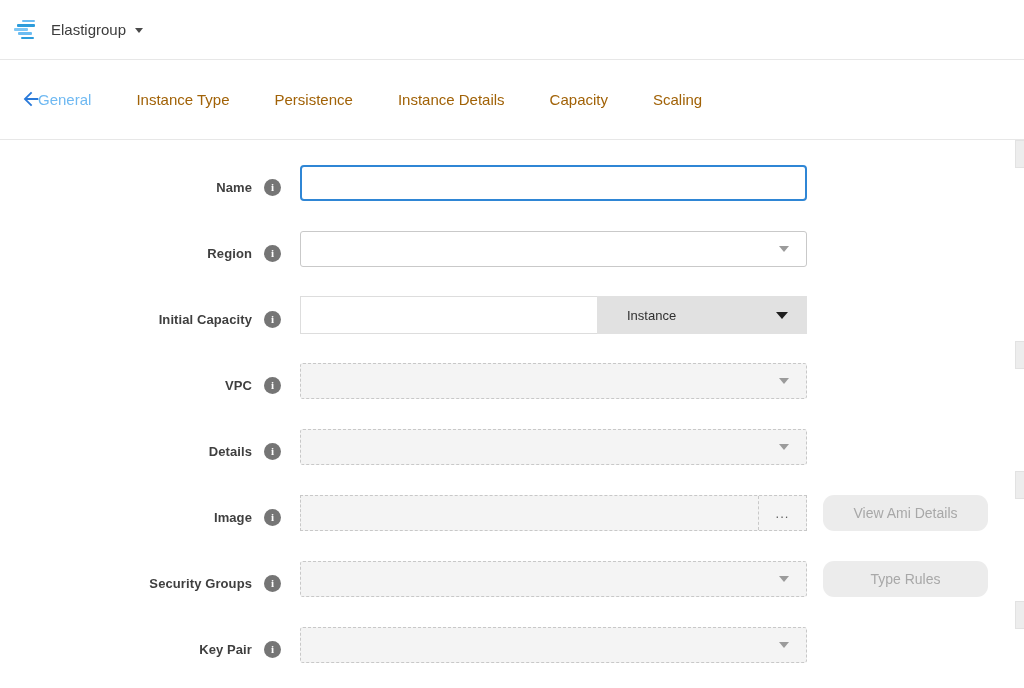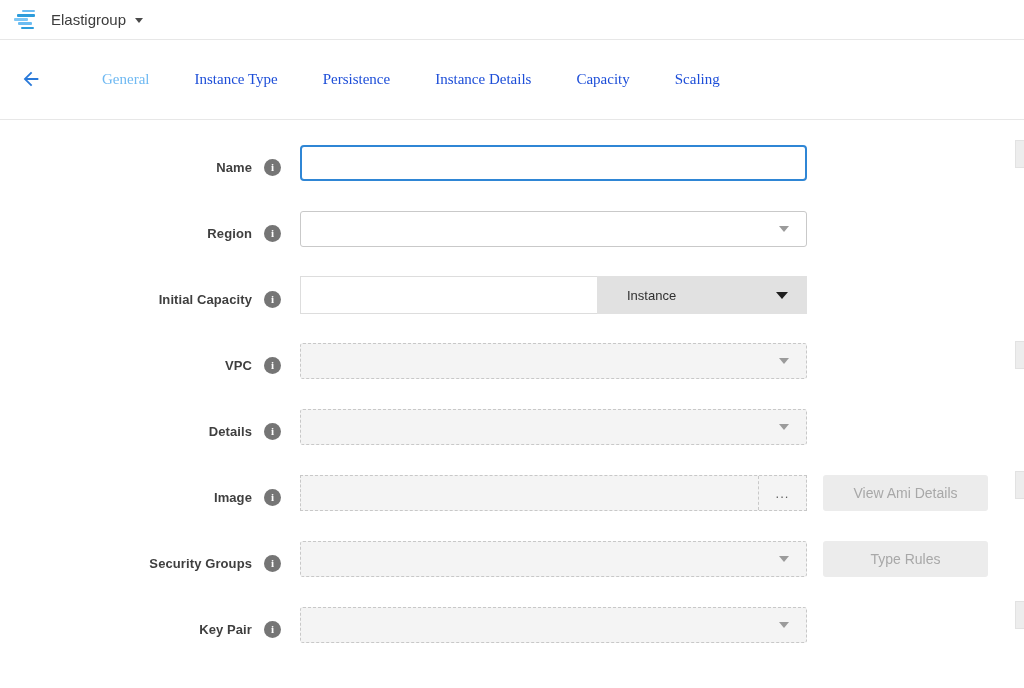--- a/index.html
+++ b/index.html
@@ -6,21 +6,21 @@
   html, body { width: 1024px; height: 688px; overflow: hidden; }
   body {
     font-family: "Liberation Sans", sans-serif;
     background: #ffffff;
     position: relative;
     color: #3d3d3d;
   }
 
   
   .app-header {
-    height: 40px;
+    height: 60px;
     display: flex;
     align-items: center;
     padding-left: 14px;
     border-bottom: 1px solid #e7e7e7;
     background: #fff;
   }
   .logo {
     width: 26px; height: 19px;
     display: flex; flex-direction: column; justify-content: space-between;
   }
@@ -46,24 +46,24 @@
     border-bottom: 1px solid #e7e7e7;
     position: relative;
     background: #fff;
   }
   .back-arrow {
     position: absolute;
     left: 20px; top: 28px;
     width: 22px; height: 22px;
     cursor: pointer;
   }
-  .tabs { margin-left: 102px; display: flex; align-items: flex-start; font-family: Liberation Serif, serif; }
+  .tabs { margin-left: 38px; display: flex; align-items: flex-start; }
   .tab {
     font-size: 15px;
-    color: #1d4ed8;
+    color: #a16207;
     margin-right: 45px;
     cursor: pointer;
     white-space: nowrap;
   }
   .tab.active { color: #6fb9f2; }
 
   
   .form-area { padding-top: 24px; }
   .form-row {
     display: flex;
@@ -187,21 +187,21 @@
     color: #5e5e5e;
     letter-spacing: 1px;
     cursor: pointer;
   }
 
   .side-button {
     width: 165px; height: 36px;
     margin-left: 16px;
     background: #ececec;
     border: none;
-    border-radius: 3px;
+    border-radius: 11px;
     color: #a8a8a8;
     font-size: 14px;
     font-family: "Liberation Sans", sans-serif;
     cursor: pointer;
   }
 
   
   .edge-sliver {
     position: absolute;
     right: 0;

